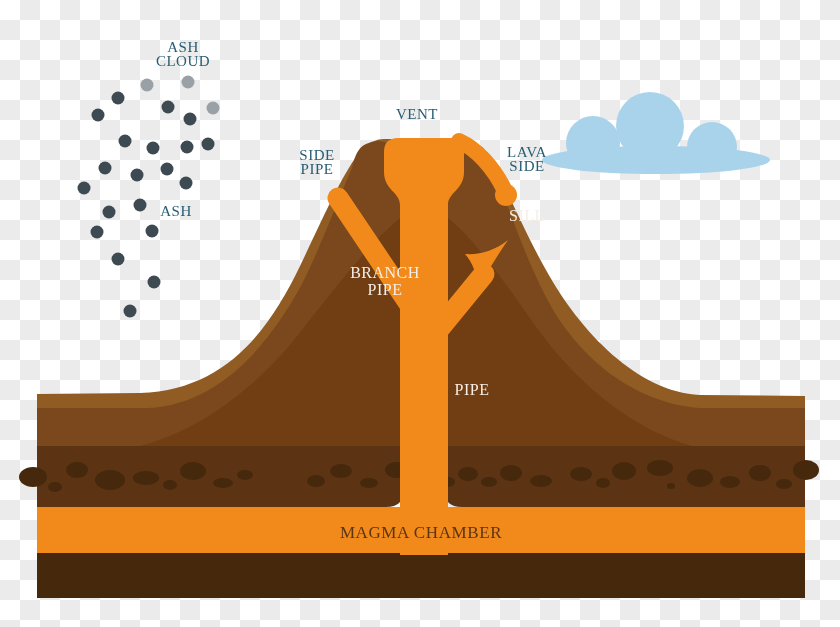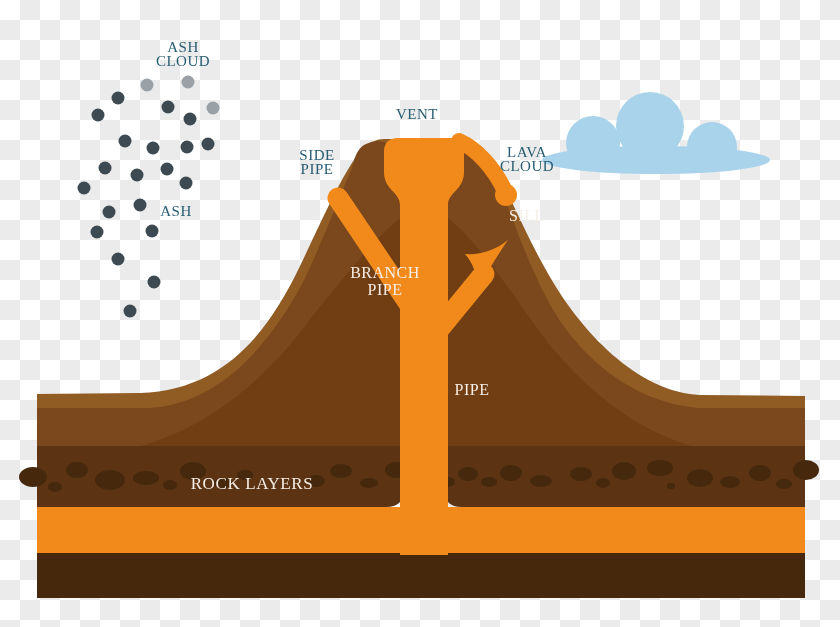--- a/index.html
+++ b/index.html
@@ -162,19 +162,19 @@
     </g>
   </svg>
 
   <div class="lbl lbl-teal" style="left: 183px; top: 54px; color: rgb(39, 93, 115);">ASH
 CLOUD</div>
   <div class="lbl lbl-teal" style="left: 176px; top: 211px; color: rgb(39, 93, 115);">ASH</div>
   <div class="lbl lbl-teal" style="left: 417px; top: 114px; color: rgb(39, 93, 115);">VENT</div>
   <div class="lbl lbl-teal" style="left: 317px; top: 162px; color: rgb(39, 93, 115);">SIDE
 PIPE</div>
   <div class="lbl lbl-teal" style="left: 527px; top: 159px; color: rgb(39, 93, 115);">LAVA
-CLOUD</div>
+SIDE</div>
   <div class="lbl lbl-white" style="left: 481px; top: 216px; color: rgb(246, 239, 231); margin-left: 46px;">SILL</div>
   <div class="lbl lbl-white" style="left: 349px; top: 281px; line-height: 17px; color: rgb(246, 239, 231); margin-left: 36px;">BRANCH
 PIPE</div>
   <div class="lbl lbl-white" style="left: 472px; top: 390px; color: rgb(246, 239, 231);">PIPE</div>
-  <div class="lbl lbl-big lbl-white" style="left: 252px; top: 483px; color: rgb(246, 239, 231);">ROCK LAYERS</div>
+  <div class="lbl lbl-big" style="left: 421px; top: 532px; color: rgb(92, 52, 20);">MAGMA CHAMBER</div>
 </div>
 
 </body></html>

